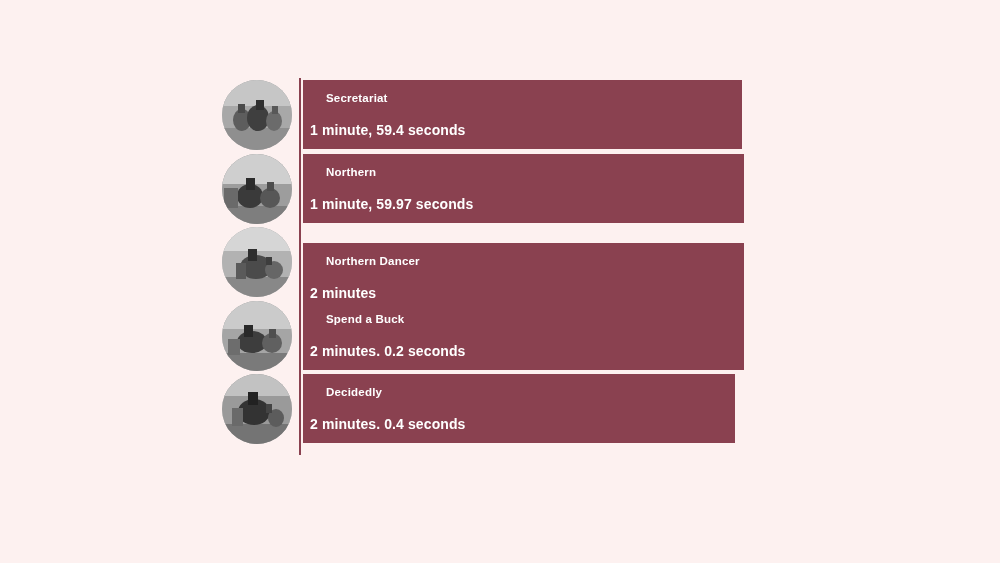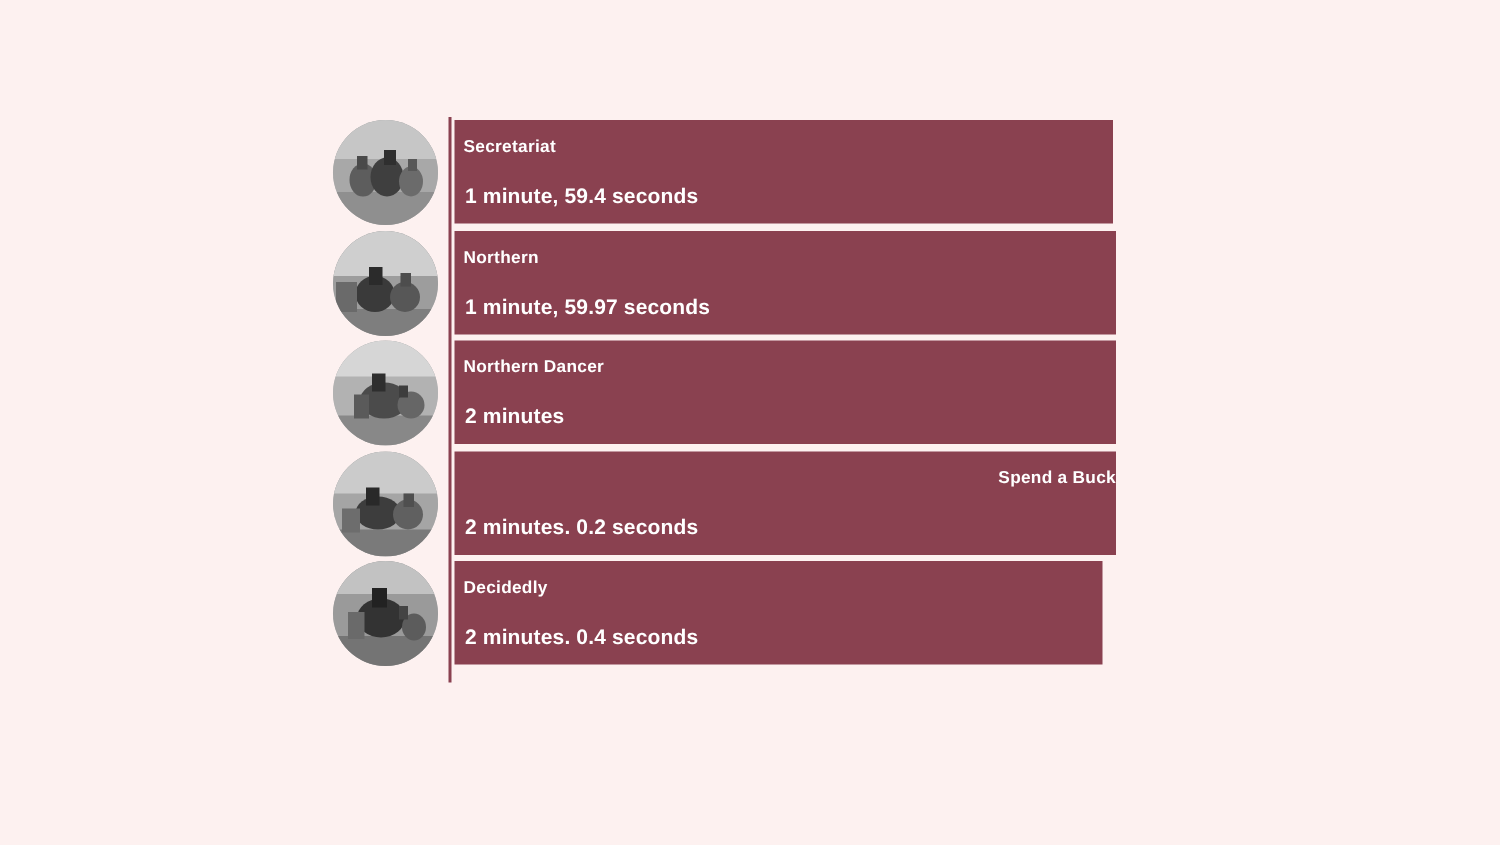--- a/index.html
+++ b/index.html
@@ -52,21 +52,21 @@
     width: 70px;
     height: 70px;
   }
   .bar {
     position: absolute;
     left: 81px;
     top: 2px;
     height: 69px;
     background: #8a4150;
     box-sizing: border-box;
-    padding: 11px 0 0 6px;
+    padding: 11px 0 0 23px;
     color: #ffffff;
   }
   .bar-name {
     font-size: 11.5px;
     font-weight: bold;
     letter-spacing: 0.2px;
     line-height: 14px;
   }
   .bar-value {
     position: absolute;
@@ -131,40 +131,40 @@
           <rect width="70" height="70" fill="#b2b2b2"></rect>
           <rect y="0" width="70" height="24" fill="#d6d6d6"></rect>
           <rect y="50" width="70" height="20" fill="#888888"></rect>
           <ellipse cx="34" cy="40" rx="16" ry="12" fill="#4b4b4b"></ellipse>
           <ellipse cx="52" cy="43" rx="9" ry="9" fill="#666666"></ellipse>
           <rect x="26" y="22" width="9" height="12" fill="#2e2e2e"></rect>
           <rect x="14" y="36" width="10" height="16" fill="#5a5a5a"></rect>
           <rect x="44" y="30" width="6" height="8" fill="#3d3d3d"></rect>
         </svg>
       </div>
-      <div class="bar" style="width:441px;">
+      <div class="bar" style="width:441px;margin-top:16px;">
         <div class="bar-name">Northern Dancer</div>
         <div class="bar-value">2 minutes</div>
       </div>
     </div>
 
     <div class="row">
       <div class="avatar">
         <svg viewBox="0 0 70 70" xmlns="http://www.w3.org/2000/svg">
           <rect width="70" height="70" fill="#a5a5a5"></rect>
           <rect y="0" width="70" height="28" fill="#cbcbcb"></rect>
           <rect y="52" width="70" height="18" fill="#7a7a7a"></rect>
           <ellipse cx="30" cy="41" rx="15" ry="11" fill="#3d3d3d"></ellipse>
           <ellipse cx="50" cy="42" rx="10" ry="10" fill="#606060"></ellipse>
           <rect x="22" y="24" width="9" height="12" fill="#292929"></rect>
           <rect x="47" y="28" width="7" height="9" fill="#4f4f4f"></rect>
           <rect x="6" y="38" width="12" height="16" fill="#6d6d6d"></rect>
         </svg>
       </div>
-      <div class="bar" style="width:441px;text-align:right;">
+      <div class="bar" style="width:441px;">
         <div class="bar-name">Spend a Buck</div>
         <div class="bar-value">2 minutes. 0.2 seconds</div>
       </div>
     </div>
 
     <div class="row">
       <div class="avatar">
         <svg viewBox="0 0 70 70" xmlns="http://www.w3.org/2000/svg">
           <rect width="70" height="70" fill="#9a9a9a"></rect>
           <rect y="0" width="70" height="22" fill="#c2c2c2"></rect>

